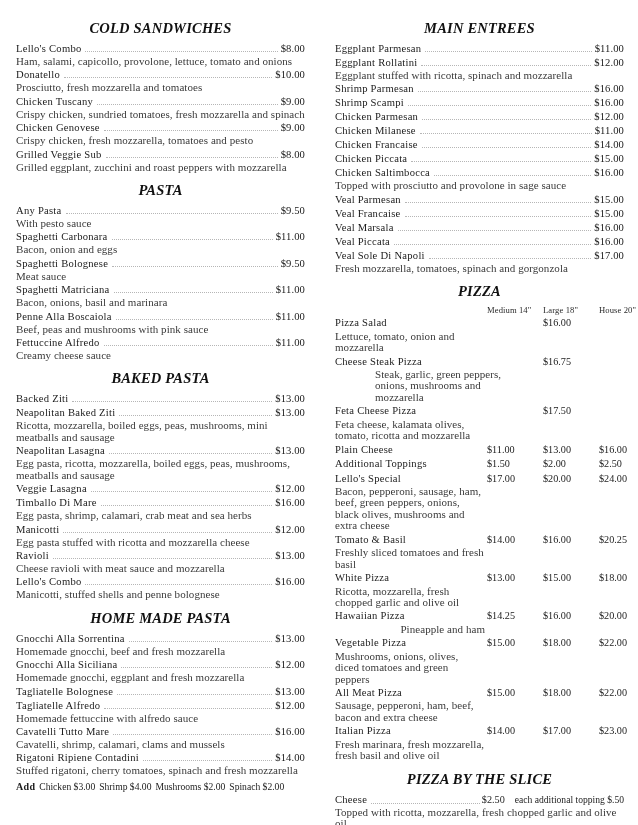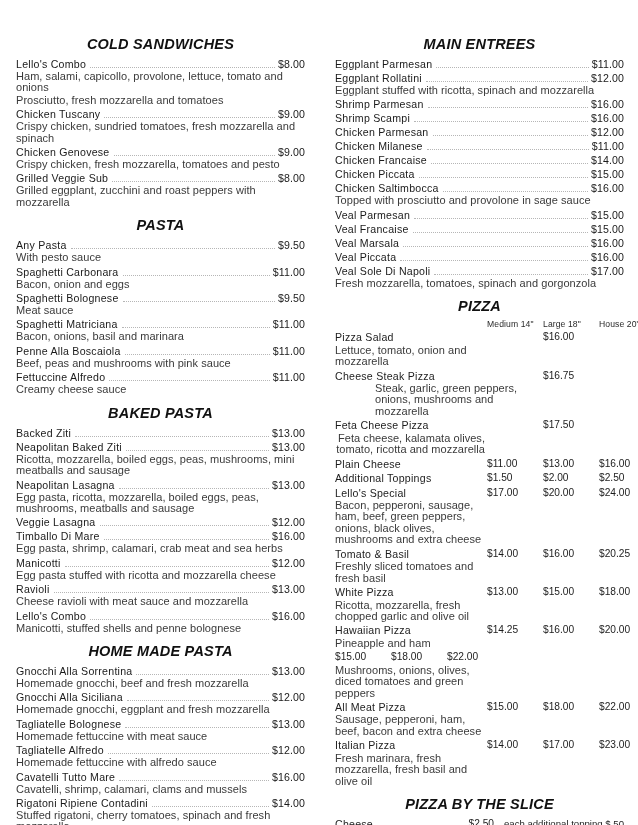--- a/index.html
+++ b/index.html
@@ -12,21 +12,22 @@
     height: 825px;
     font-family: "Liberation Sans", sans-serif;
     color: #1c1c1c;
     overflow: hidden;
   }
   .menu {
     display: flex;
     width: 638px;
     height: 825px;
     box-sizing: border-box;
-    padding: 24px 0 0 0;
+    padding: 8px 0 0 0;
+    font-family: Liberation Serif, serif;
   }
   .col {
     box-sizing: border-box;
     width: 319px;
     padding: 0 14px 0 16px;
   }
   .col-right {
     padding: 0 14px 0 16px;
   }
 
@@ -116,30 +117,30 @@
   
   .addline {
     display: flex;
     align-items: baseline;
     font-size: 9.6px;
     margin-top: 3px;
     line-height: 13px;
   }
   .add-label {
     font-weight: bold;
-    font-size: 14px;
-    margin-right: 31px;
+    font-size: 10px;
+    margin-right: 4px;
     letter-spacing: 0.3px;
   }
   .add-items span { margin-right: 4px; }
 
   
   .slice-row {
     display: flex;
-    align-items: center;
+    align-items: flex-end;
     font-size: 10.6px;
     line-height: 14px;
   }
   .slice-name { white-space: nowrap; letter-spacing: 0.25px; }
   .slice-dots {
     flex: 0 1 118px;
     border-bottom: 1px dotted #b6b6b6;
     margin: 0 2px 3px 4px;
     height: 0.55em;
   }
@@ -156,20 +157,25 @@
         <div class="section-head first">COLD SANDWICHES</div>
         <div class="item">
           <div class="row">
             <span class="name">Lello's Combo</span>
             <span class="dots"></span>
             <span class="price">$8.00</span>
           </div>
           <div class="desc">Ham, salami, capicollo, provolone, lettuce, tomato and onions</div>
         </div>
         <div class="item">
+          <div class="row">
+            <span class="name">Donatello</span>
+            <span class="dots"></span>
+            <span class="price">$10.00</span>
+          </div>
           <div class="desc">Prosciutto, fresh mozzarella and tomatoes</div>
         </div>
         <div class="item">
           <div class="row">
             <span class="name">Chicken Tuscany</span>
             <span class="dots"></span>
             <span class="price">$9.00</span>
           </div>
           <div class="desc">Crispy chicken, sundried tomatoes, fresh mozzarella and spinach</div>
         </div>
@@ -317,21 +323,20 @@
             <span class="price">$12.00</span>
           </div>
           <div class="desc">Homemade gnocchi, eggplant and fresh mozzarella</div>
         </div>
         <div class="item">
           <div class="row">
             <span class="name">Tagliatelle Bolognese</span>
             <span class="dots"></span>
             <span class="price">$13.00</span>
           </div>
-          <div class="desc">Homemade fettuccine with meat sauce</div>
         </div>
         <div class="item">
           <div class="row">
             <span class="name">Tagliatelle Alfredo</span>
             <span class="dots"></span>
             <span class="price">$12.00</span>
           </div>
           <div class="desc">Homemade fettuccine with alfredo sauce</div>
         </div>
         <div class="item">
@@ -490,21 +495,21 @@
           </div>
           <div class="desc" style="max-width: 150px; margin-left: 40px;">Steak, garlic, green peppers, onions, mushrooms and mozzarella</div>
         </div>
         <div>
           <div class="pizza-row">
             <span class="pz-name">Feta Cheese Pizza</span>
             <span class="pz-price"></span>
             <span class="pz-price">$17.50</span>
             <span class="pz-price last"></span>
           </div>
-          <div class="desc" style="max-width: 150px; text-align: right;">Feta cheese, kalamata olives, tomato, ricotta and mozzarella</div>
+          <div class="desc" style="max-width: 150px;">Feta cheese, kalamata olives, tomato, ricotta and mozzarella</div>
         </div>
         <div>
           <div class="pizza-row">
             <span class="pz-name">Plain Cheese</span>
             <span class="pz-price">$11.00</span>
             <span class="pz-price">$13.00</span>
             <span class="pz-price last">$16.00</span>
           </div>
         </div>
         <div>
@@ -542,24 +547,25 @@
           </div>
           <div class="desc" style="max-width: 150px;">Ricotta, mozzarella, fresh chopped garlic and olive oil</div>
         </div>
         <div>
           <div class="pizza-row">
             <span class="pz-name">Hawaiian Pizza</span>
             <span class="pz-price">$14.25</span>
             <span class="pz-price">$16.00</span>
             <span class="pz-price last">$20.00</span>
           </div>
-          <div class="desc" style="max-width: 150px;">Pineapple and ham</div>
-        </div>
-        <div>
-          <div class="pizza-row">
+          <div class="desc" style="max-width: 150px; text-align: right;">Pineapple and ham</div>
+        </div>
+        <div>
+          <div class="pizza-row">
+            <span class="pz-name">Vegetable Pizza</span>
             <span class="pz-price">$15.00</span>
             <span class="pz-price">$18.00</span>
             <span class="pz-price last">$22.00</span>
           </div>
           <div class="desc" style="max-width: 150px;">Mushrooms, onions, olives, diced tomatoes and green peppers</div>
         </div>
         <div>
           <div class="pizza-row">
             <span class="pz-name">All Meat Pizza</span>
             <span class="pz-price">$15.00</span>

